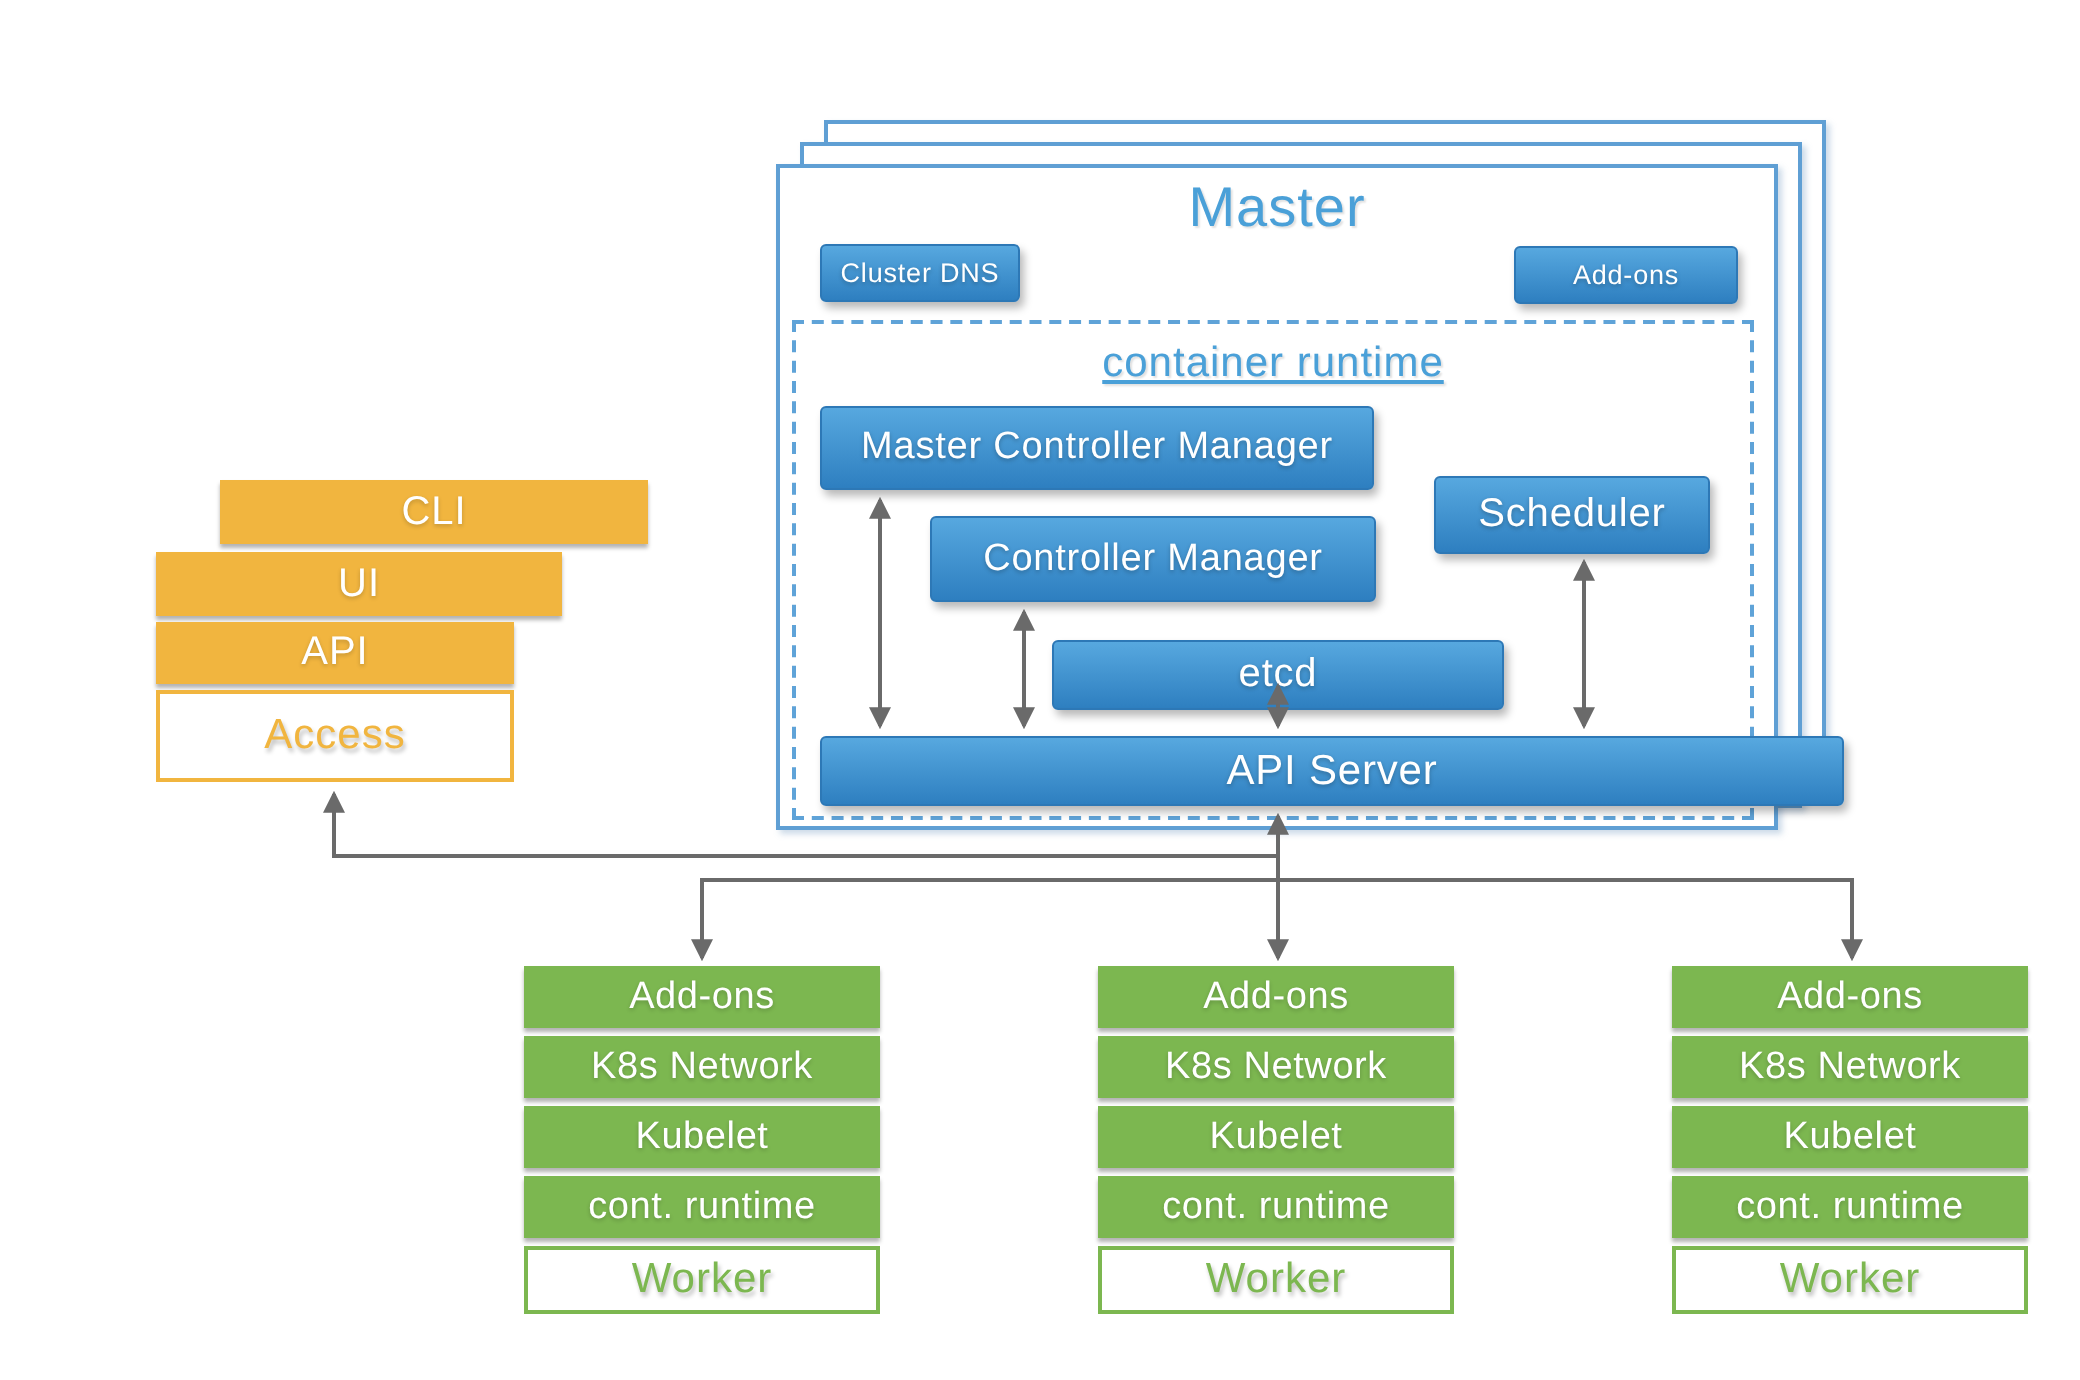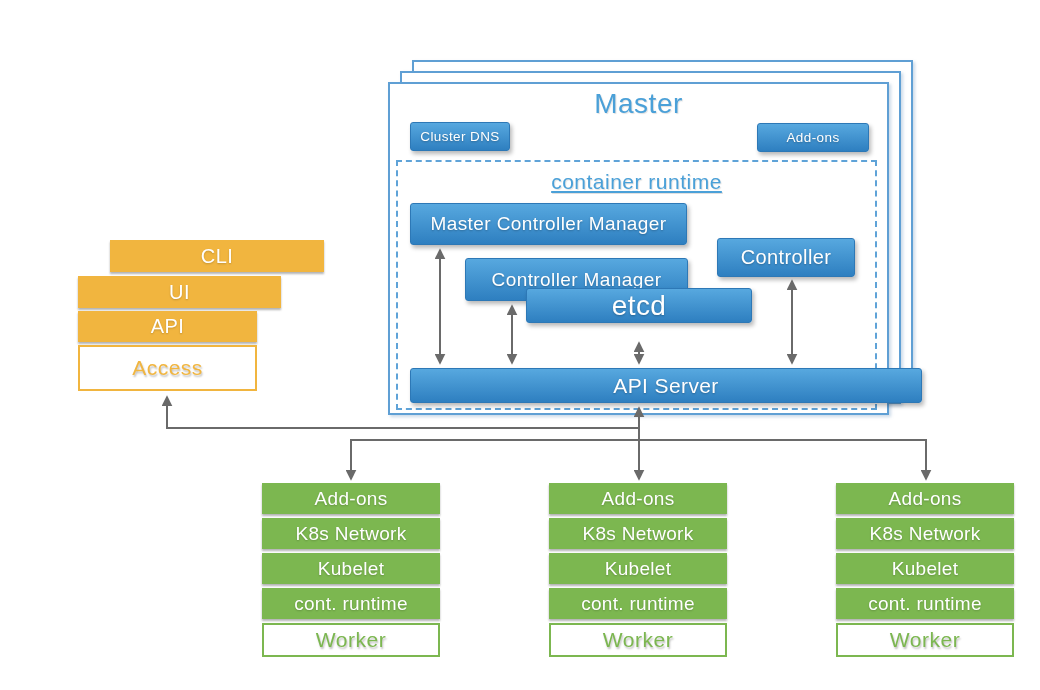--- a/index.html
+++ b/index.html
@@ -60,22 +60,22 @@
   <div class="abs master-title" style="left:388px;top:88px;width:501px;">Master</div>
 
   <div class="abs blue-node center" style="left:410px;top:122px;width:100px;height:29px;font-size:13.5px;">Cluster DNS</div>
   <div class="abs blue-node center" style="left:757px;top:123px;width:112px;height:29px;font-size:13.5px;">Add-ons</div>
 
   <div class="abs dashed-box" style="left:396px;top:160px;width:481px;height:250px;"></div>
   <div class="abs cr-title" style="left:396px;top:170px;width:481px;">container runtime</div>
 
   <div class="abs blue-node center" style="left:410px;top:203px;width:277px;height:42px;font-size:19px;">Master Controller Manager</div>
   <div class="abs blue-node center" style="left:465px;top:258px;width:223px;height:43px;font-size:19px;">Controller Manager</div>
-  <div class="abs blue-node center" style="left:717px;top:238px;width:138px;height:39px;font-size:20px;">Controller</div>
-  <div class="abs blue-node center" style="left:526px;top:288px;width:226px;height:35px;font-size:28px;">etcd</div>
+  <div class="abs blue-node center" style="left:717px;top:238px;width:138px;height:39px;font-size:20px;">Scheduler</div>
+  <div class="abs blue-node center" style="left:526px;top:320px;width:226px;height:35px;font-size:20px;">etcd</div>
   <div class="abs blue-node center" style="left:410px;top:368px;width:512px;height:35px;font-size:21px;">API Server</div>
 
   <div class="abs orange-row center" style="left:78px;top:240px;width:214px;height:32px;margin-left:32px;">CLI</div>
   <div class="abs orange-row center" style="left:78px;top:276px;width:203px;height:32px;">UI</div>
   <div class="abs orange-row center" style="left:78px;top:311px;width:179px;height:31px;">API</div>
   <div class="abs access-base center" style="left:78px;top:345px;width:179px;height:46px;">Access</div>
 
   <div class="abs green-row center" style="left:262px;top:483px;width:178px;height:31px;">Add-ons</div>
   <div class="abs green-row center" style="left:262px;top:518px;width:178px;height:31px;">K8s Network</div>
   <div class="abs green-row center" style="left:262px;top:553px;width:178px;height:31px;">Kubelet</div>

